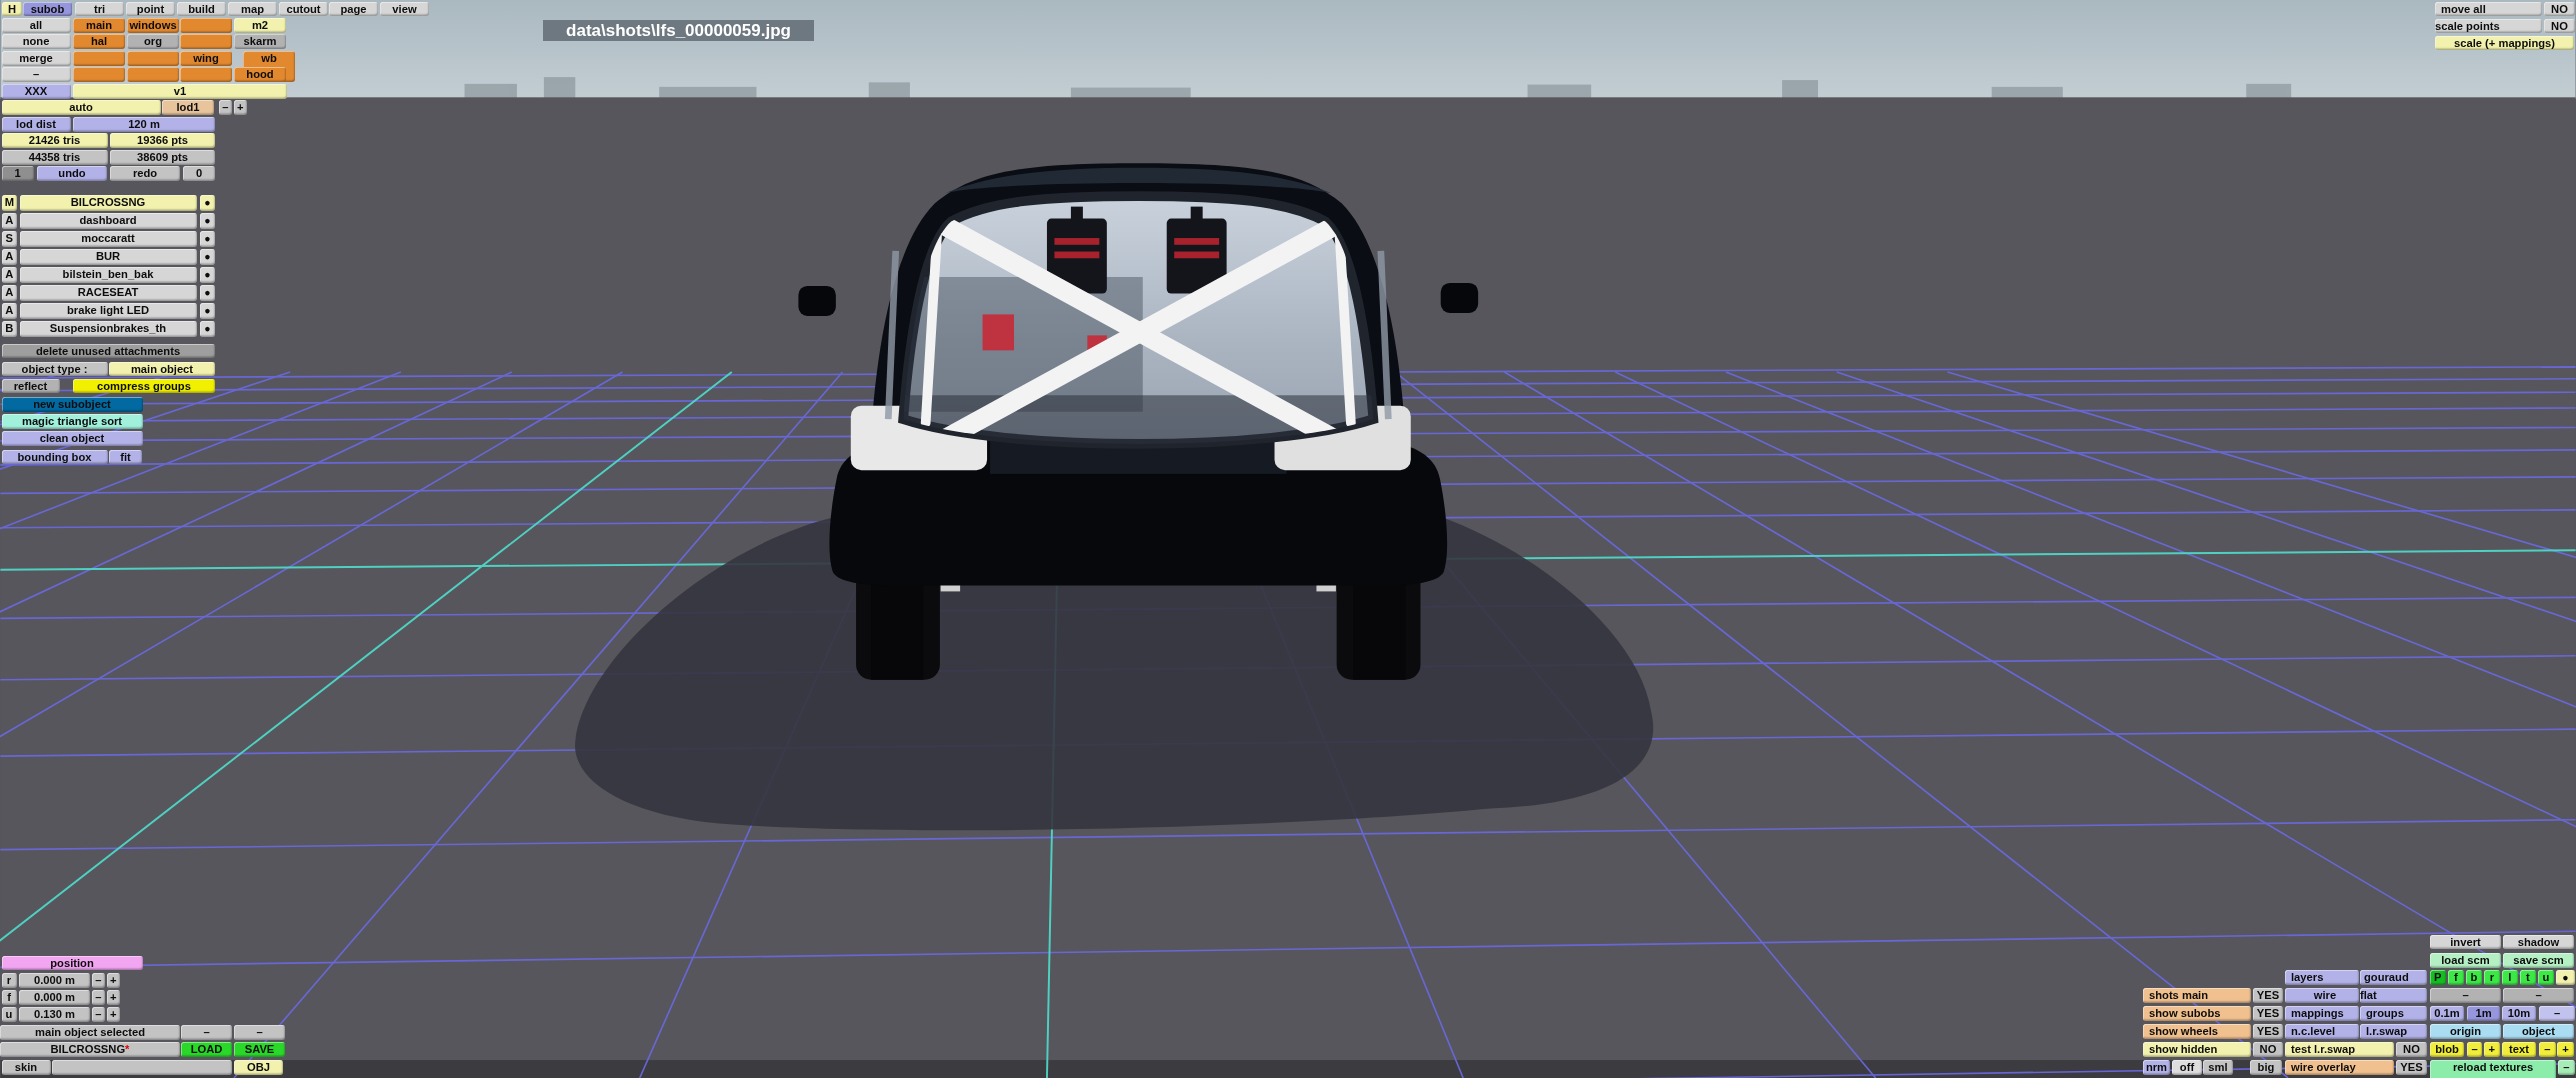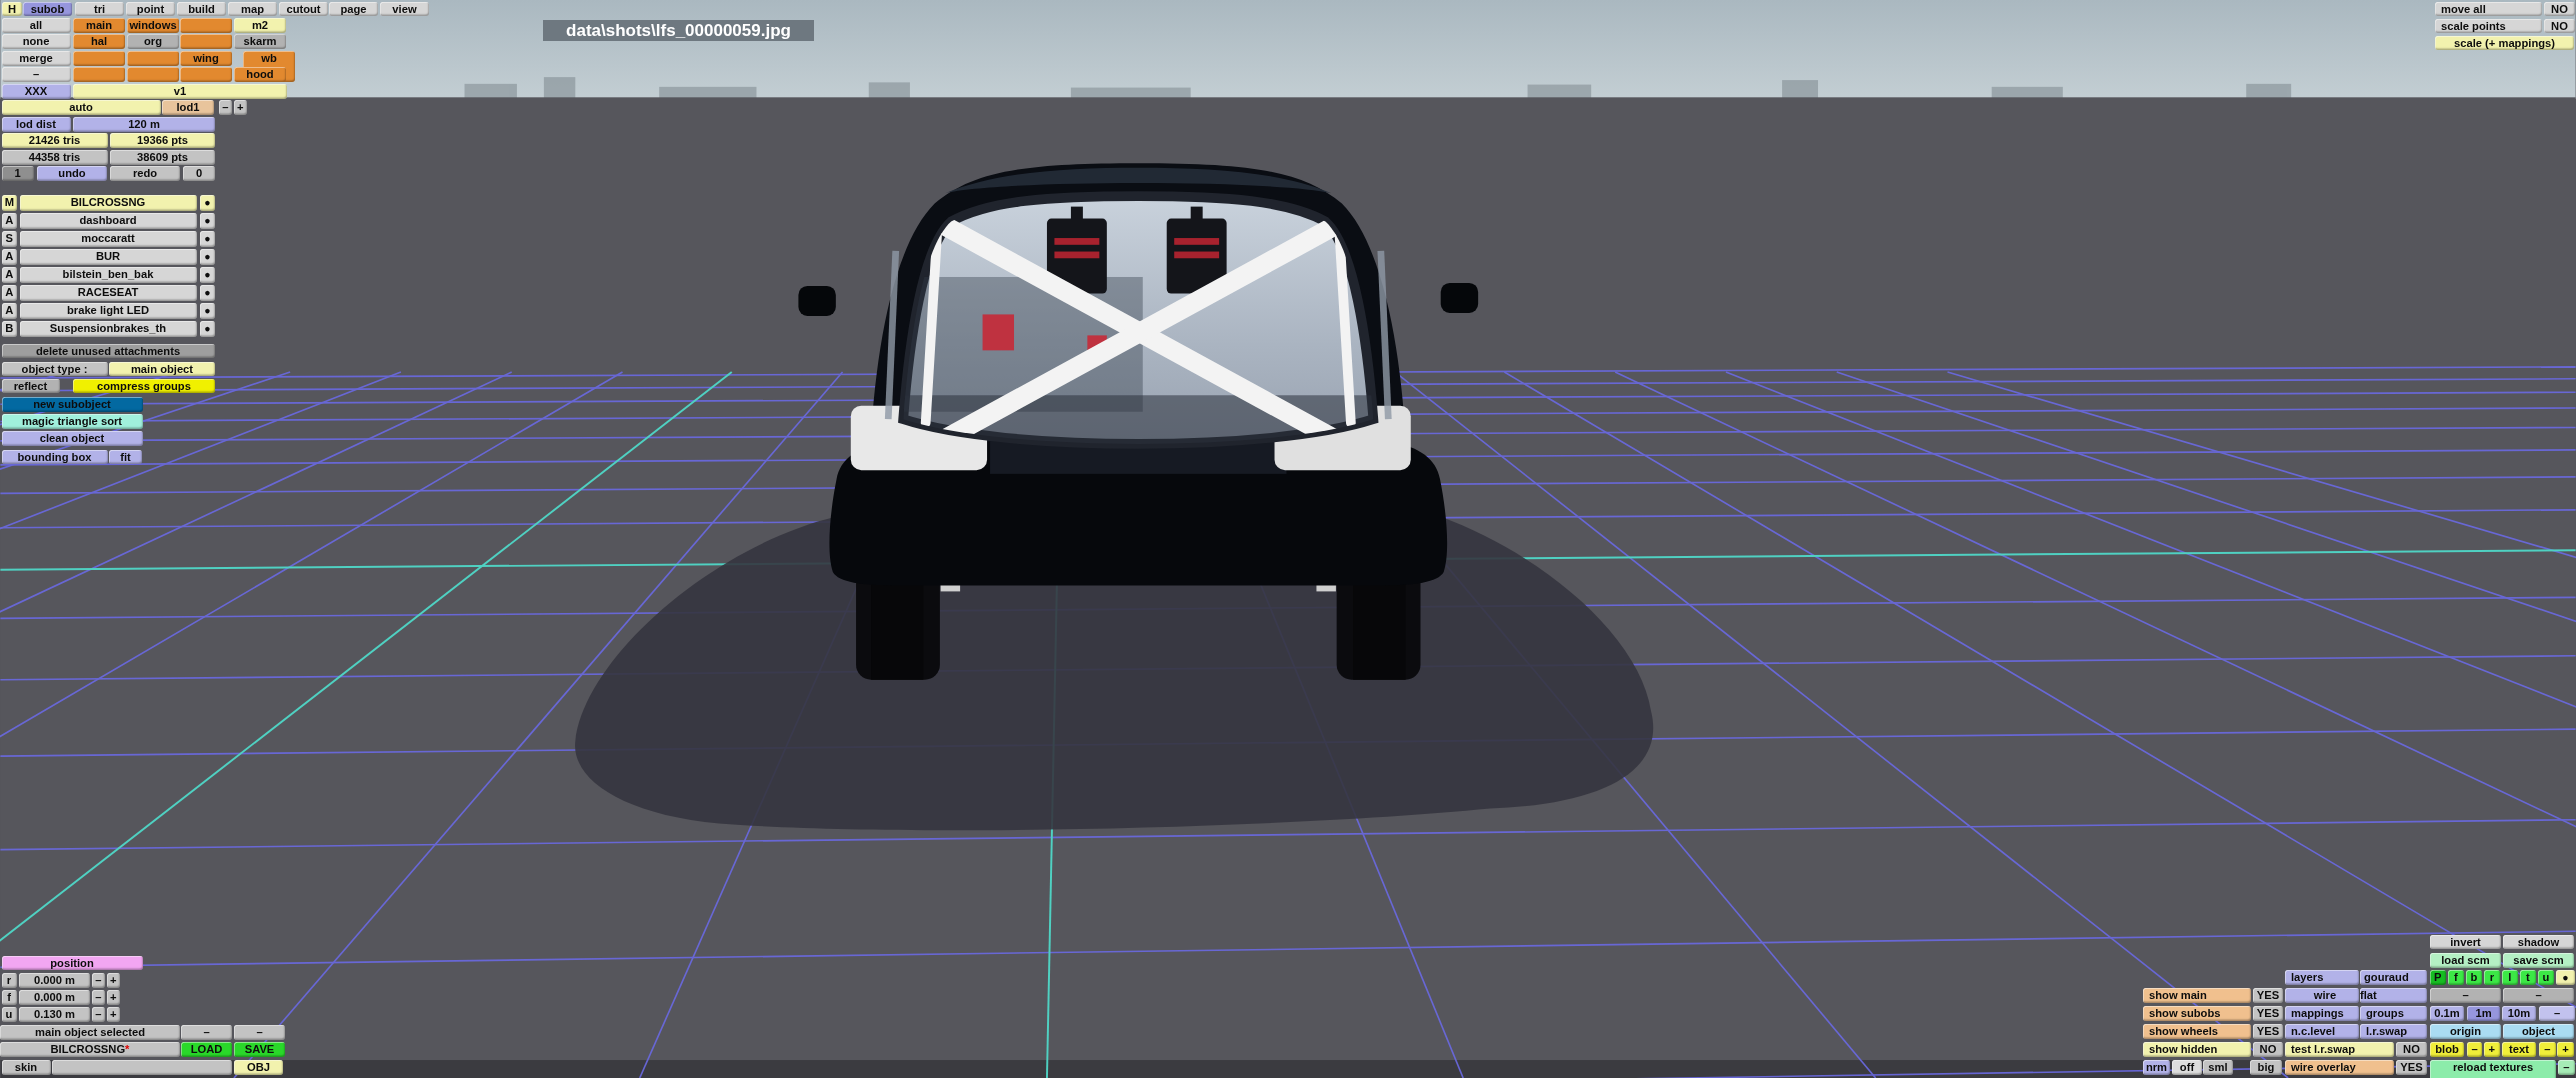--- a/index.html
+++ b/index.html
@@ -268,21 +268,21 @@
 <div class="b gray3" style="left:1.5px;top:379px;width:58px;height:14.2px">reflect</div>
 <div class="b yellow" style="left:73px;top:379px;width:142px;height:14.2px">compress groups</div>
 <div class="b mint" style="left:1.5px;top:397px;width:141px;height:15px">new subobject</div>
 <div class="b aqua" style="left:1.5px;top:414px;width:141px;height:15px">magic triangle sort</div>
 <div class="b lav" style="left:1.5px;top:431px;width:141px;height:15px">clean object</div>
 <div class="b lav" style="left:1.5px;top:450px;width:106px;height:14.2px">bounding box</div>
 <div class="b lav" style="left:109px;top:450px;width:33px;height:14.2px">fit</div>
 
 <div class="b gray" style="left:2435px;top:1.5px;width:107px;height:14.2px;text-align:left;padding-left:6px">move all</div>
 <div class="b gray" style="left:2544px;top:1.5px;width:31px;height:14.2px">NO</div>
-<div class="b gray" style="left:2435px;top:19px;width:107px;height:14.2px;text-align:left;padding-left:6px">scale points</div>
+<div class="b gray" style="left:2435px;top:19px;width:107px;height:14.2px;text-align:left;">scale points</div>
 <div class="b gray" style="left:2544px;top:19px;width:31px;height:14.2px">NO</div>
 <div class="b paleyel" style="left:2435px;top:36px;width:139px;height:14.2px">scale (+ mappings)</div>
 
 <div class="b pink" style="left:1.5px;top:956px;width:141px;height:14.2px">position</div>
 
 <div class="b gray2" style="left:1.5px;top:973px;width:15px;height:15px">r</div>
 <div class="b gray2" style="left:19px;top:973px;width:71px;height:15px">0.000 m</div>
 <div class="b gray2" style="left:92px;top:973px;width:12.7px;height:15px">–</div>
 <div class="b gray2" style="left:107px;top:973px;width:12.7px;height:15px">+</div>
 
@@ -317,21 +317,21 @@
 <div class="b lav" style="left:2360px;top:970px;width:67px;height:15px;text-align:left;padding-left:4px">gouraud</div>
 <div class="b greendk" style="left:2430px;top:970px;width:15.7px;height:15px">P</div>
 <div class="b greenbr" style="left:2448px;top:970px;width:15.7px;height:15px">f</div>
 <div class="b greenbr" style="left:2466px;top:970px;width:15.7px;height:15px">b</div>
 <div class="b greenbr" style="left:2484px;top:970px;width:15.7px;height:15px">r</div>
 <div class="b greenbr" style="left:2502px;top:970px;width:15.7px;height:15px">l</div>
 <div class="b greenbr" style="left:2520px;top:970px;width:15.7px;height:15px">t</div>
 <div class="b greenbr" style="left:2538px;top:970px;width:15.7px;height:15px">u</div>
 <div class="b paleyel sm" style="left:2556px;top:970px;width:19px;height:15px">●</div>
 
-<div class="b tan" style="left:2143px;top:988px;width:108px;height:15px;text-align:left;padding-left:6px">show main</div>
+<div class="b tan" style="left:2143px;top:988px;width:108px;height:15px;text-align:left;padding-left:6px">shots main</div>
 <div class="b gray2" style="left:2253px;top:988px;width:30px;height:15px">YES</div>
 <div class="b lav" style="left:2285px;top:988px;width:74px;height:15px;text-align:center;padding-left:6px">wire</div>
 <div class="b lav" style="left:2360px;top:988px;width:67px;height:15px;text-align:left;padding-left:0">flat</div>
 <div class="b gray3" style="left:2430px;top:988px;width:71px;height:15px">–</div>
 <div class="b gray3" style="left:2503px;top:988px;width:71px;height:15px">–</div>
 
 <div class="b tan" style="left:2143px;top:1006px;width:108px;height:15px;text-align:left;padding-left:6px">show subobs</div>
 <div class="b gray2" style="left:2253px;top:1006px;width:30px;height:15px">YES</div>
 <div class="b lav" style="left:2285px;top:1006px;width:74px;height:15px;text-align:left;padding-left:6px">mappings</div>
 <div class="b lav" style="left:2360px;top:1006px;width:67px;height:15px;text-align:left;padding-left:6px">groups</div>

